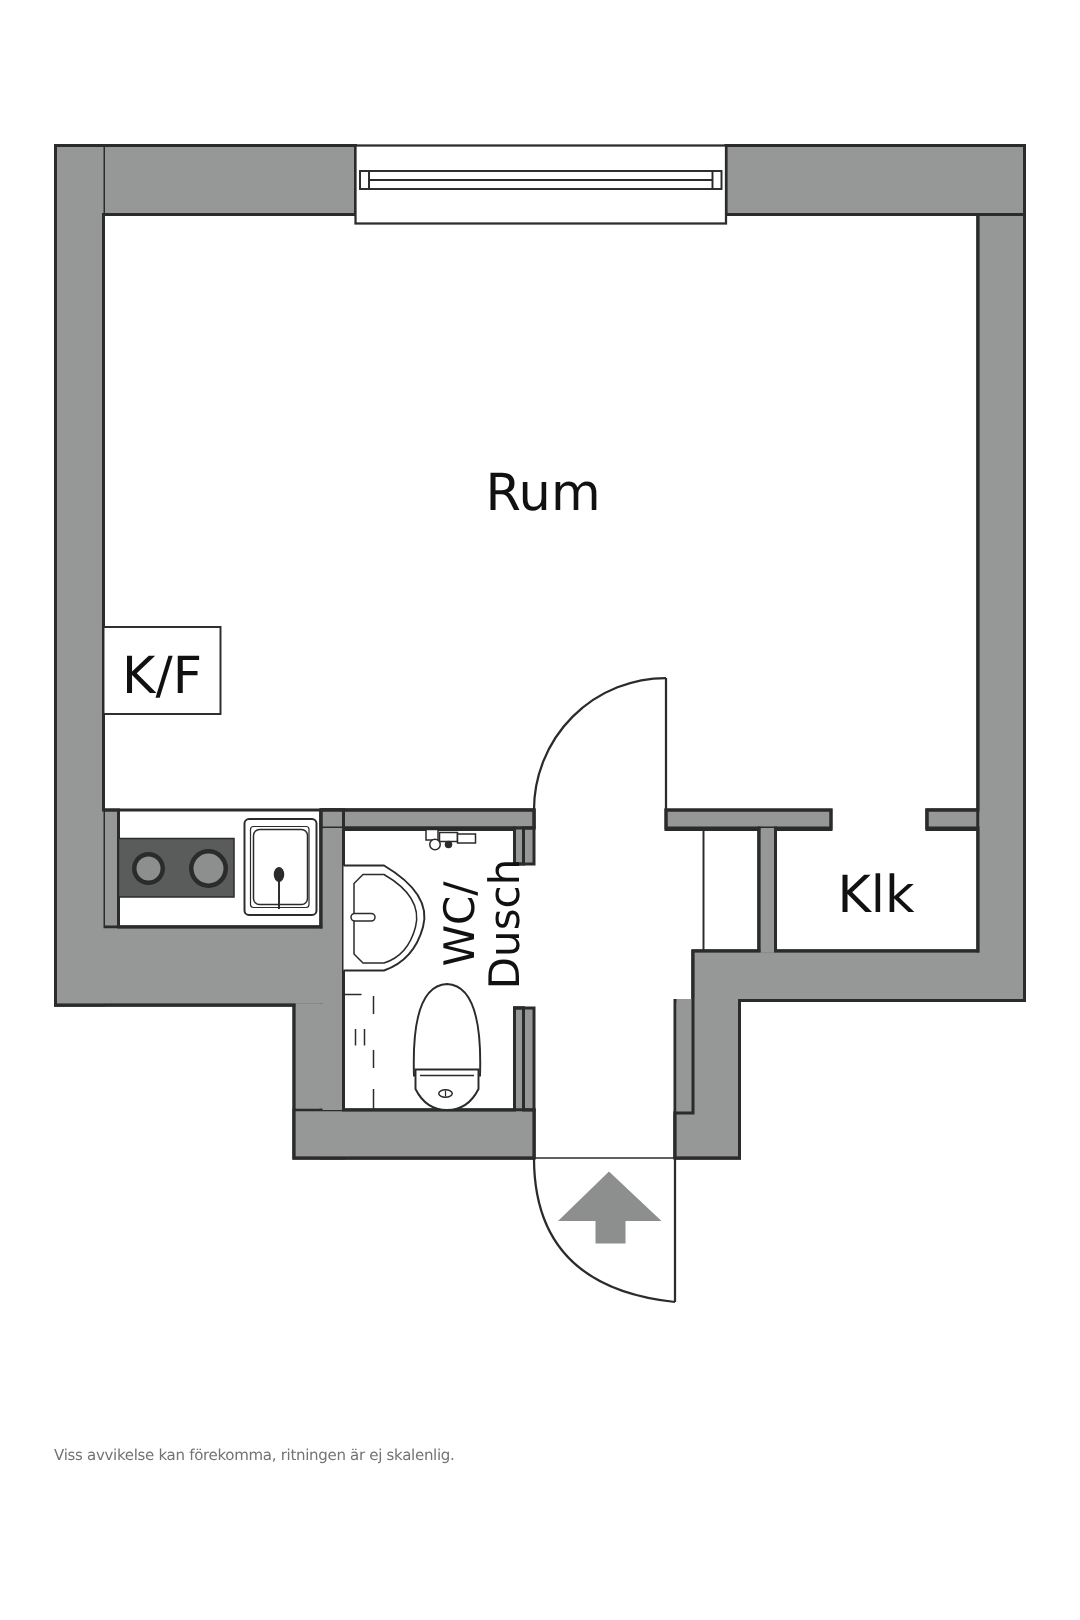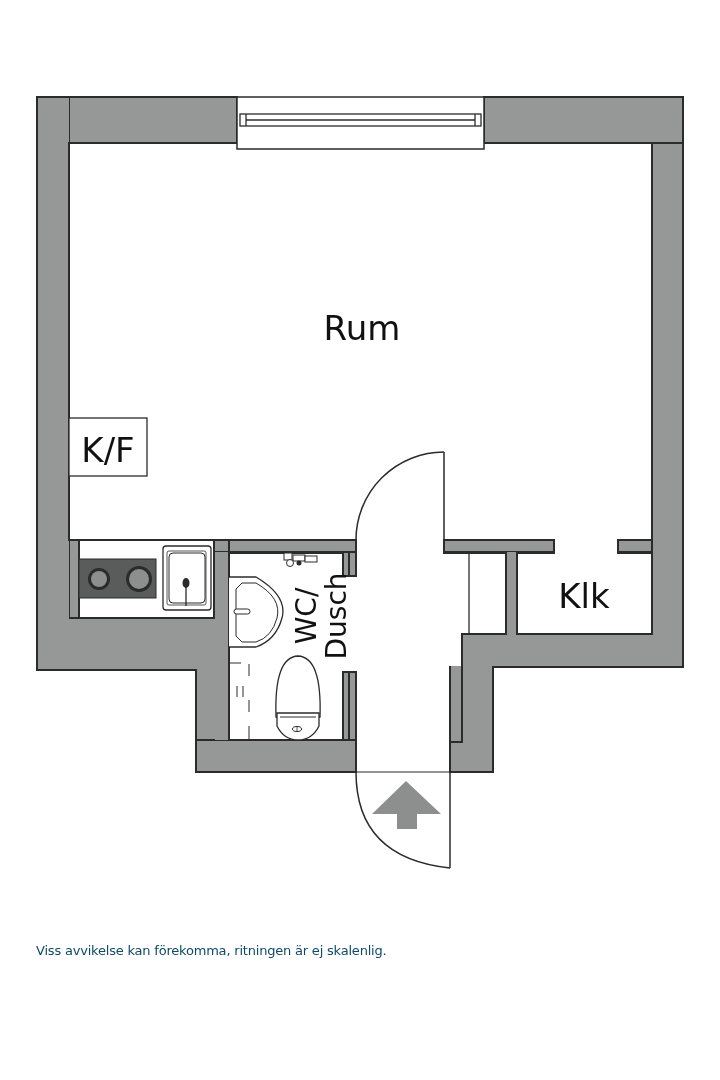--- a/index.html
+++ b/index.html
@@ -24,24 +24,24 @@
     .wall { fill: #959897; stroke: #2b2b2b; stroke-width: 2; stroke-linejoin: miter; }
     .line { fill: none; stroke: #2b2b2b; stroke-width: 2; }
     .thin { fill: none; stroke: #2b2b2b; stroke-width: 1.3; }
     .room-label {
       font-family: "DejaVu Sans", sans-serif;
       fill: #111111;
     }
     .disclaimer {
       position: absolute;
       left: 36px;
-      top: 943px;
+      top: 965px;
       font-family: "DejaVu Sans", sans-serif;
-      font-size: 13px;
-      color: #0c4a6e;
+      font-size: 10px;
+      color: #737373;
       letter-spacing: -0.2px;
     }
   </style>
 </head>
 <body>
 
 <svg id="plan" viewBox="0 0 720 1080" xmlns="http://www.w3.org/2000/svg">
 
   <g>
 

